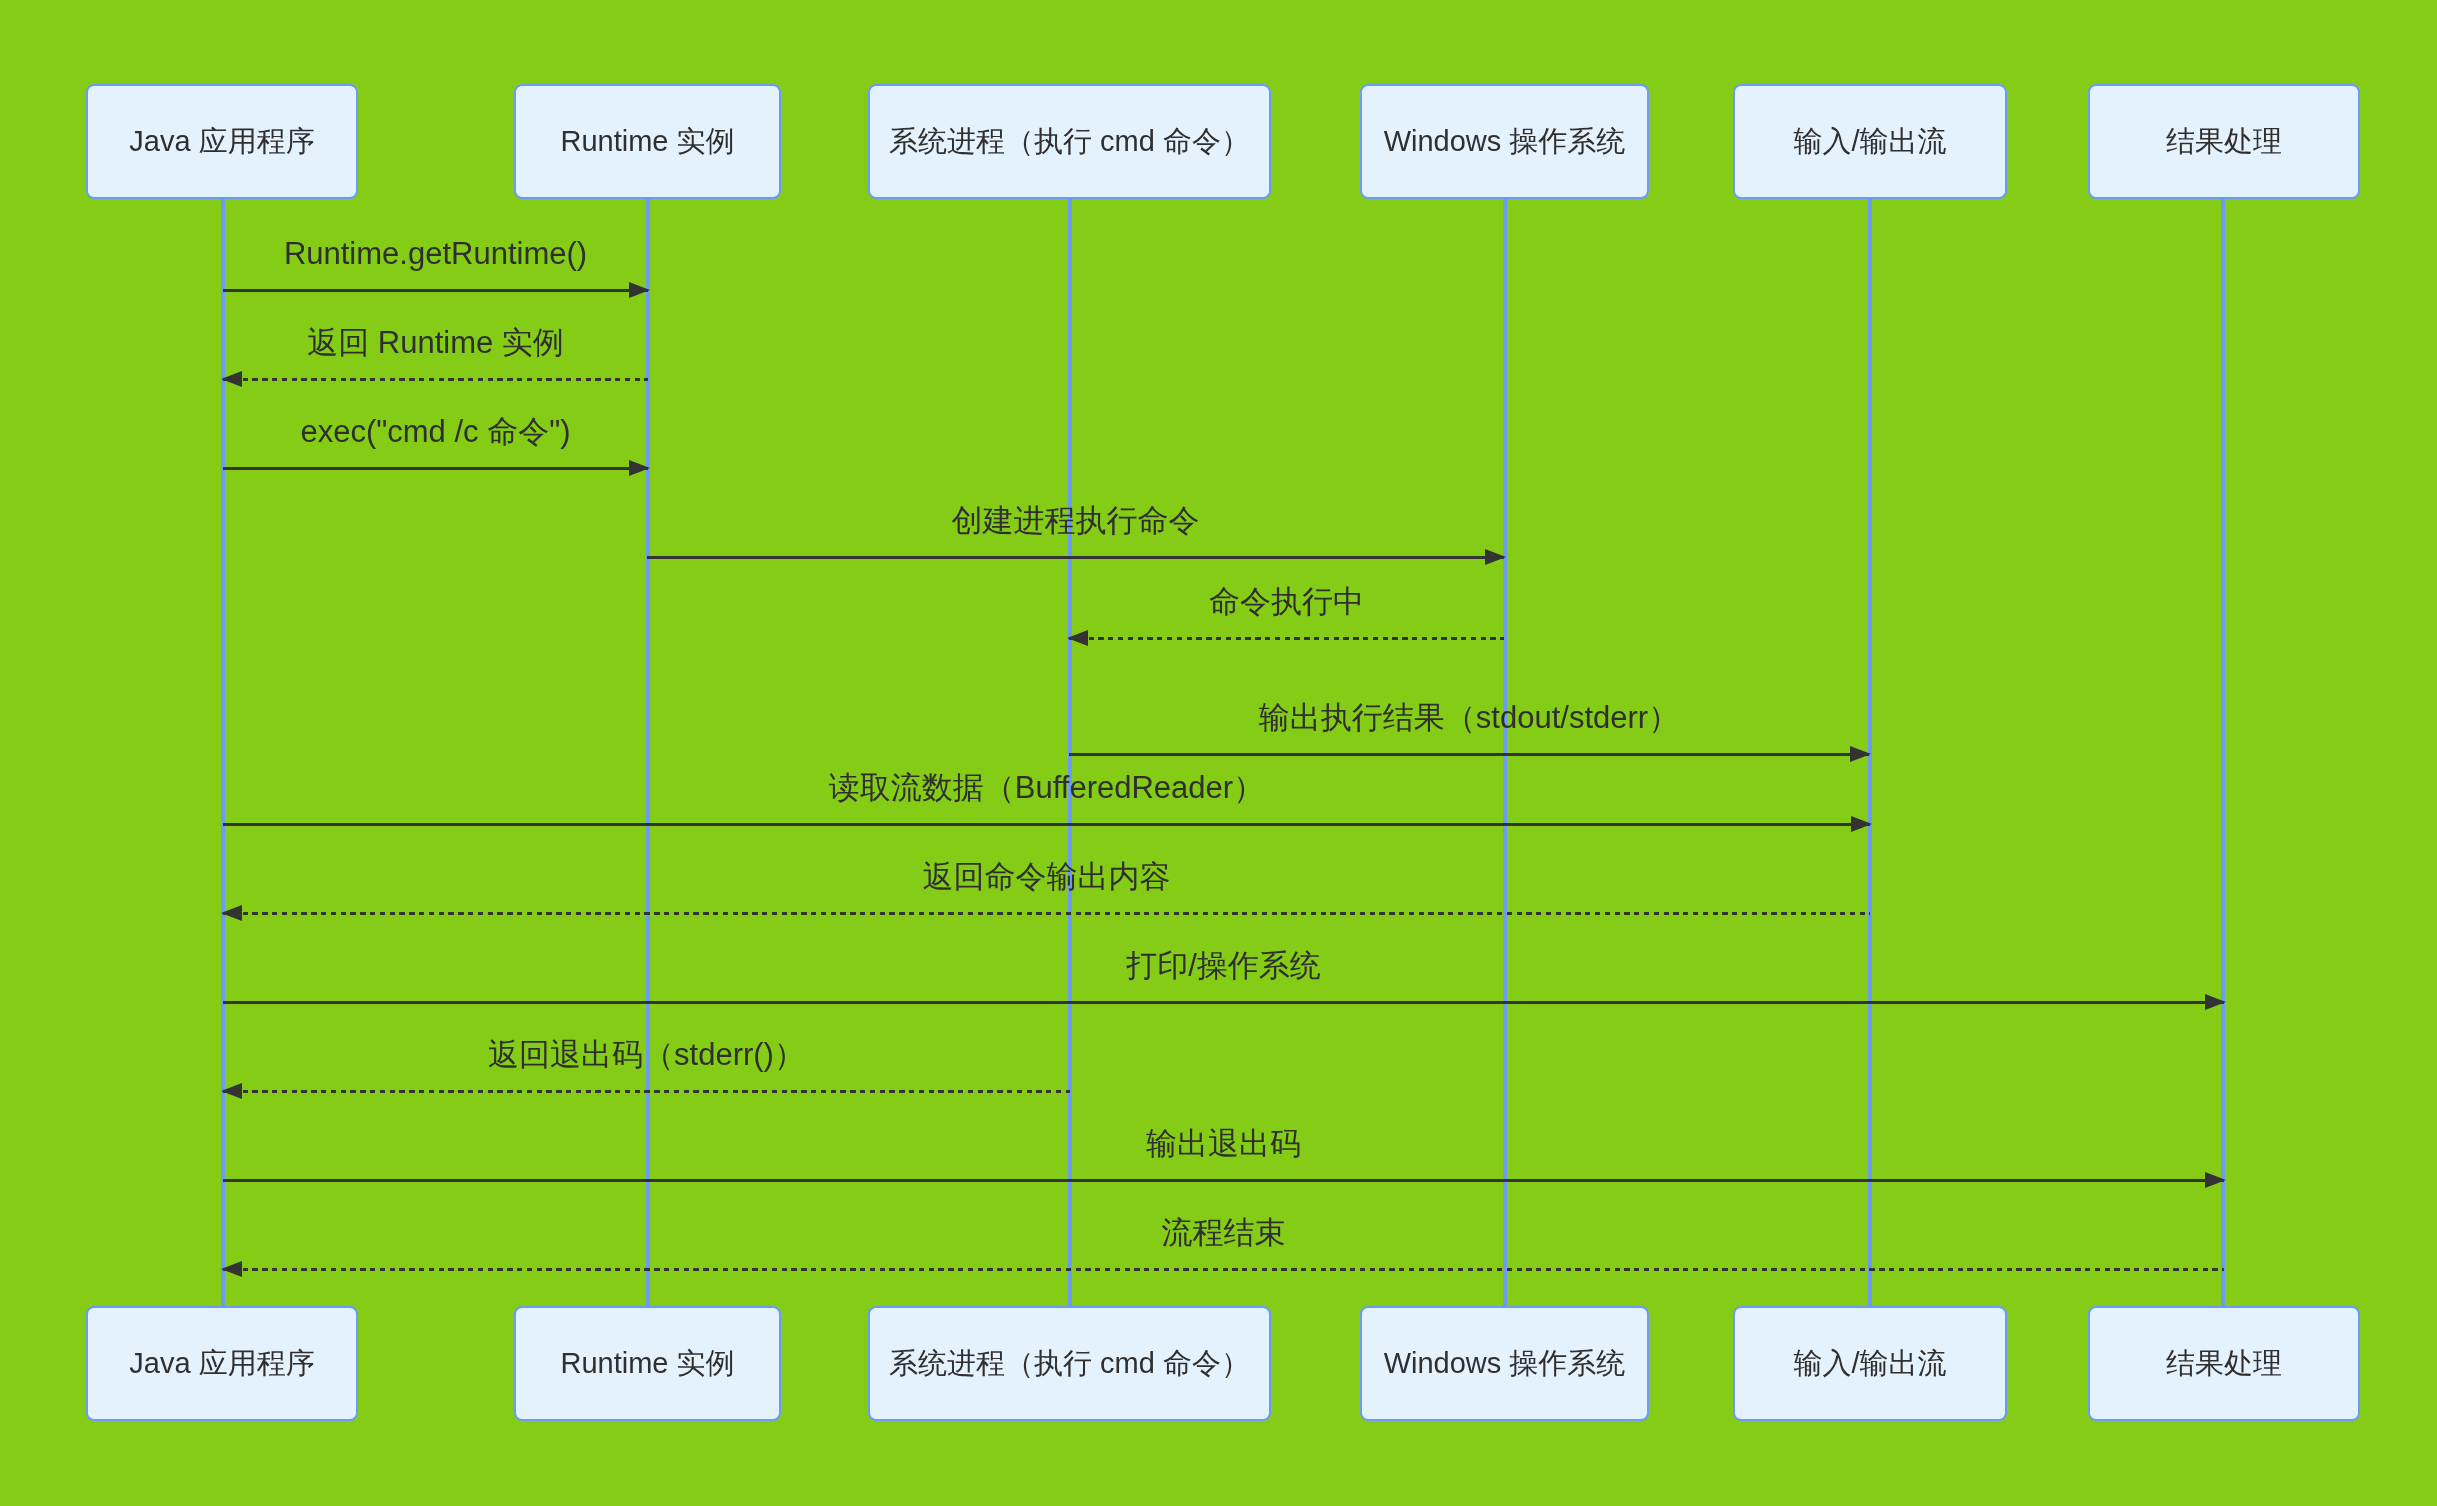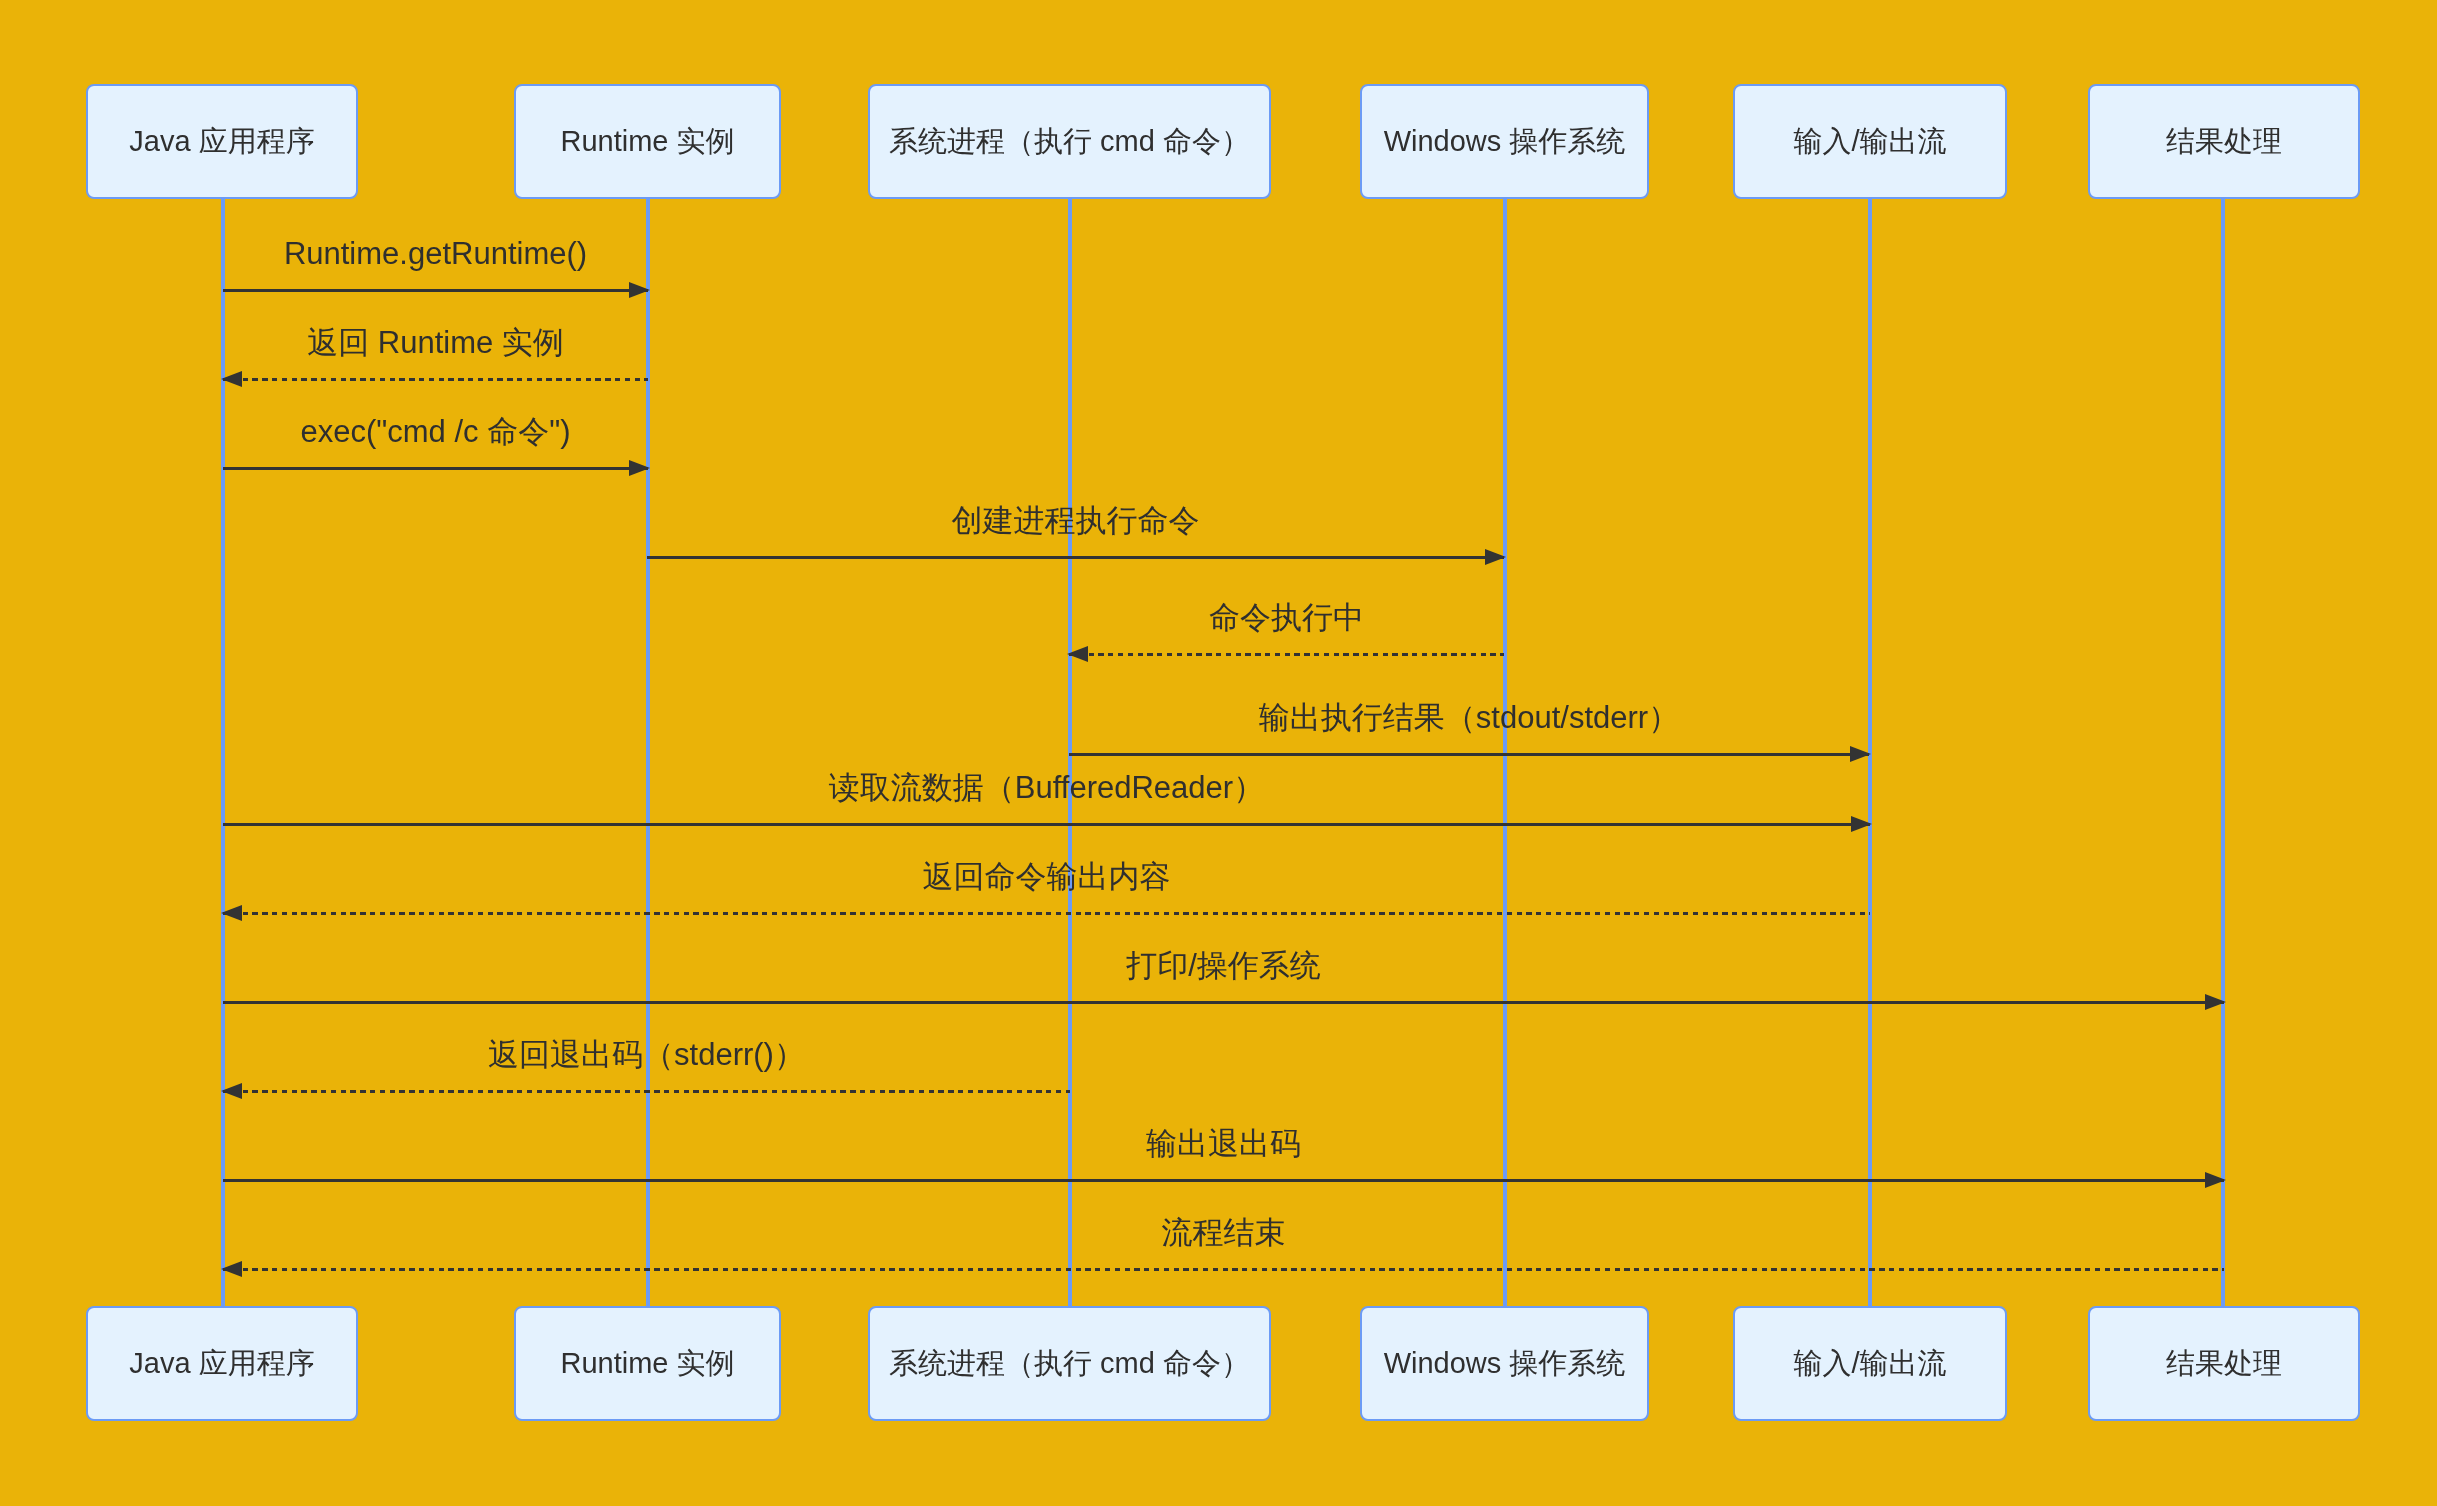--- a/index.html
+++ b/index.html
@@ -1,21 +1,21 @@
 <!DOCTYPE html>
 <html style="font-size:14.2px"><head>
 <meta charset="utf-8">
 <style>
   * { margin:0; padding:0; box-sizing:border-box; }
   html,body { background:#ffffff; }
   body { font-family:"Liberation Sans","DejaVu Sans",sans-serif; }
   .canvas {
     position:relative;
     width:2438px; height:1506px;
-    background:#eab308;
+    background:#84cc16;
     overflow:hidden;
   }
   .actor {
     position:absolute;
     height:115px;
     background:#E4F2FE;
     border:2.7px solid #6C9BF5;
     border-radius:8px;
     display:flex; align-items:center; justify-content:center;
     font-size:29px; color:#2F2F2F;
@@ -87,21 +87,21 @@
     <div class="msg-line solid"></div>
     <div class="arrowhead right"></div>
   </div>
 
   <div class="msg" style="left:647px; top:503px; width:857px">
     <div class="msg-label">创建进程执行命令</div>
     <div class="msg-line solid"></div>
     <div class="arrowhead right"></div>
   </div>
 
-  <div class="msg" style="left:1069px; top:600px; width:435px">
+  <div class="msg" style="left:1069px; top:584px; width:435px">
     <div class="msg-label">命令执行中</div>
     <div class="msg-line dashed"></div>
     <div class="arrowhead left"></div>
   </div>
 
   <div class="msg" style="left:1069px; top:700px; width:800px">
     <div class="msg-label">输出执行结果（stdout/stderr）</div>
     <div class="msg-line solid"></div>
     <div class="arrowhead right"></div>
   </div>

